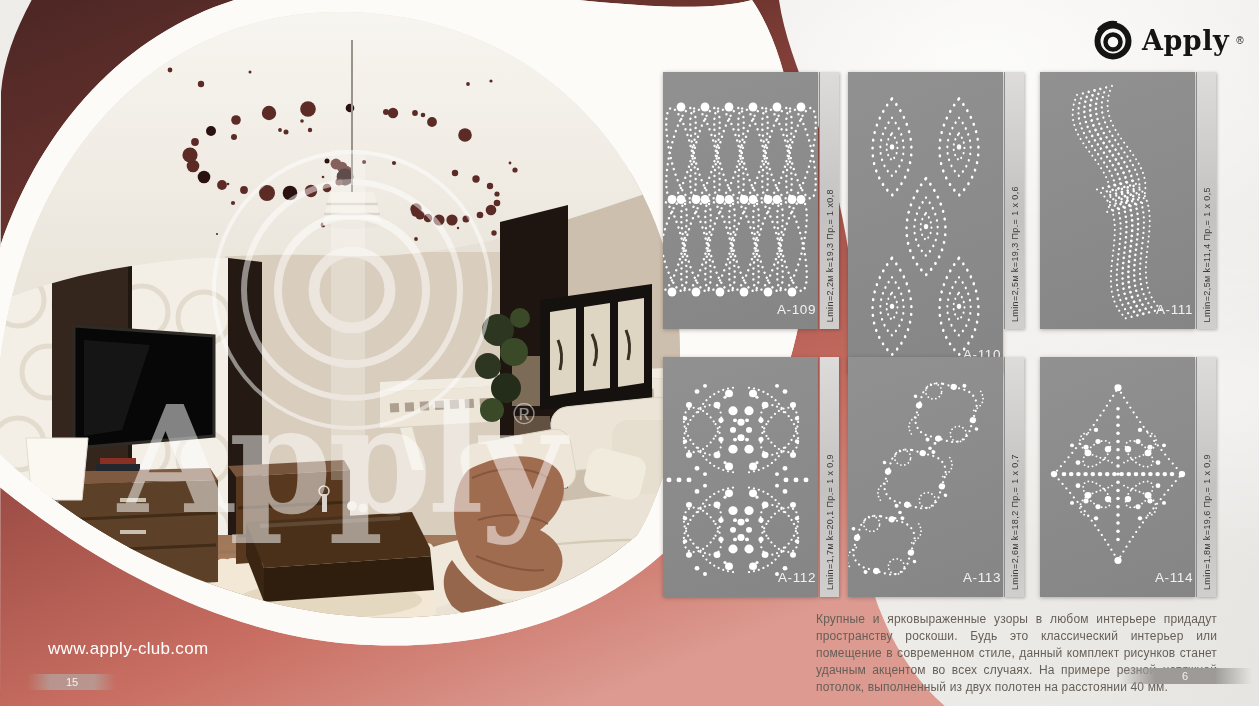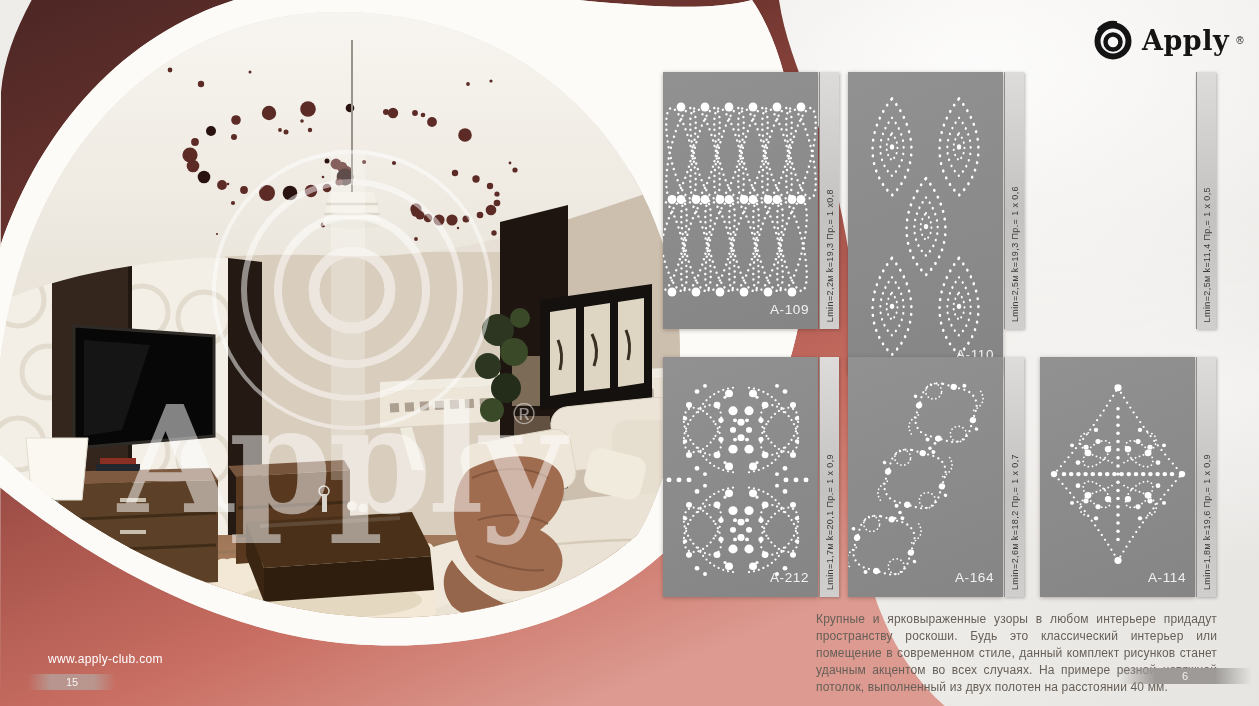--- a/index.html
+++ b/index.html
@@ -9,37 +9,37 @@
     background:
       radial-gradient(ellipse 900px 480px at 78% 10%, rgba(255,255,255,.8), rgba(255,255,255,0) 62%),
       radial-gradient(ellipse 700px 300px at 95% 55%, rgba(255,255,255,.5), rgba(255,255,255,0) 60%),
       linear-gradient(115deg,#efede9 0%,#e7e5e1 45%,#f1efec 62%,#e7e5e2 100%);}
   svg.scene{position:absolute;left:0;top:0;z-index:1;}
 
   
   .card{position:absolute;width:155px;background:linear-gradient(160deg,#919191,#858585);
         box-shadow:0 1px 4px rgba(60,40,35,.35);z-index:2;}
   .card svg{display:block;width:100%;height:100%;}
-  .card-id{position:absolute;right:9px;bottom:12px;font-size:13.5px;color:#f2f2f2;letter-spacing:.6px;}
+  .card-id{position:absolute;right:2px;bottom:12px;font-size:13.5px;color:#f2f2f2;letter-spacing:.6px;}
   .strip{position:absolute;width:19px;z-index:2;
          background:linear-gradient(180deg,#dddcda,#c3c2c0 55%,#d0cfcd);
          border-left:1px solid #8e8d8b;box-shadow:1px 1px 3px rgba(40,30,25,.3);
          display:flex;justify-content:center;align-items:flex-end;}
   .strip span{writing-mode:vertical-rl;transform:rotate(180deg);font-size:9px;color:#3d3b39;
               letter-spacing:.4px;padding:7px 0;white-space:nowrap;max-height:100%;overflow:hidden;}
 
   
   .logo{position:absolute;left:1091px;top:18px;display:flex;align-items:center;gap:7px;z-index:3;}
   .logo .brand{font-family:"DejaVu Serif",serif;font-weight:bold;font-size:27px;color:#161412;letter-spacing:.5px;}
   .logo sup{font-size:10px;color:#161412;vertical-align:top;}
 
   
   .desc{position:absolute;left:816px;top:611px;width:401px;z-index:2;
         font-size:12px;line-height:1.42;color:#665f57;text-align:justify;letter-spacing:.15px;}
-  .site{position:absolute;left:48px;top:639px;z-index:3;color:#ffffff;font-size:12px;letter-spacing:.3px;margin-top:13px;}
+  .site{position:absolute;left:48px;top:639px;z-index:3;color:#ffffff;font-size:17px;letter-spacing:.3px;}
   .pagebar{position:absolute;height:16px;z-index:3;display:flex;align-items:center;justify-content:center;font-size:11px;text-align:right;}
   .pagebar.left{left:28px;top:674px;width:88px;color:#f5f3f1;
         background:linear-gradient(90deg,rgba(180,175,170,0),rgba(178,172,167,.65) 25%,rgba(178,172,167,.65) 75%,rgba(180,175,170,0));}
   .pagebar.right{left:1118px;top:668px;width:134px;color:#f2f1ef;
         background:linear-gradient(90deg,rgba(150,148,146,0),#9d9a97 28%,#9d9a97 72%,rgba(150,148,146,0));}
 </style>
 </head>
 <body>
 
 <div class="stage">
@@ -416,20 +416,43 @@
         <path d="M111,170 C127.2,186.8 125.904,206 111,218 C96.096,206 94.8,186.8 111,170 Z" fill="none" stroke="#fff" stroke-width="2.2" stroke-linecap="round" stroke-dasharray="0.01 5.5"></path>
         <path d="M111,182.8 C118.56,190.64 117.9552,199.6 111,205.2 C104.0448,199.6 103.44,190.64 111,182.8 Z" fill="none" stroke="#fff" stroke-width="2" stroke-linecap="round" stroke-dasharray="0.01 4.5"></path>
         <circle cx="111.0" cy="194.0" r="2.2" fill="#fff"></circle>
       </svg>
     <div class="card-id">A-110</div>
   </div>
   <div class="strip" style="left:1004px;top:72px;height:257px">
     <span>Lmin=2,5м  k=19,3  Пр.= 1 х 0,6</span>
     </div>
 
+  <div class="card" style="left:1040px;top:72px;height:257px">
+    <svg class="pattern-svg" viewBox="0 0 155 250" preserveAspectRatio="none">
+        <g transform="rotate(-14 70 80)">
+          <path d="M52,16 C18,58 86,94 52,136" fill="none" stroke="#fff" stroke-width="2" stroke-linecap="round" stroke-dasharray="0.01 5"></path>
+          <path d="M58,16 C24,58 92,94 58,136" fill="none" stroke="#fff" stroke-width="2.25" stroke-linecap="round" stroke-dasharray="0.01 5"></path>
+          <path d="M64,16 C30,58 98,94 64,136" fill="none" stroke="#fff" stroke-width="2.5" stroke-linecap="round" stroke-dasharray="0.01 5"></path>
+          <path d="M70,16 C36,58 104,94 70,136" fill="none" stroke="#fff" stroke-width="2.75" stroke-linecap="round" stroke-dasharray="0.01 5"></path>
+          <path d="M76,16 C42,58 110,94 76,136" fill="none" stroke="#fff" stroke-width="2.5" stroke-linecap="round" stroke-dasharray="0.01 5"></path>
+          <path d="M82,16 C48,58 116,94 82,136" fill="none" stroke="#fff" stroke-width="2.25" stroke-linecap="round" stroke-dasharray="0.01 5"></path>
+          <path d="M88,16 C54,58 122,94 88,136" fill="none" stroke="#fff" stroke-width="2" stroke-linecap="round" stroke-dasharray="0.01 5"></path>
+        </g>
+        <g transform="rotate(-14 90 172)">
+          <path d="M72,108 C106,150 38,196 72,240" fill="none" stroke="#fff" stroke-width="2" stroke-linecap="round" stroke-dasharray="0.01 5"></path>
+          <path d="M78,108 C112,150 44,196 78,240" fill="none" stroke="#fff" stroke-width="2.25" stroke-linecap="round" stroke-dasharray="0.01 5"></path>
+          <path d="M84,108 C118,150 50,196 84,240" fill="none" stroke="#fff" stroke-width="2.5" stroke-linecap="round" stroke-dasharray="0.01 5"></path>
+          <path d="M90,108 C124,150 56,196 90,240" fill="none" stroke="#fff" stroke-width="2.75" stroke-linecap="round" stroke-dasharray="0.01 5"></path>
+          <path d="M96,108 C130,150 62,196 96,240" fill="none" stroke="#fff" stroke-width="2.5" stroke-linecap="round" stroke-dasharray="0.01 5"></path>
+          <path d="M102,108 C136,150 68,196 102,240" fill="none" stroke="#fff" stroke-width="2.25" stroke-linecap="round" stroke-dasharray="0.01 5"></path>
+          <path d="M108,108 C142,150 74,196 108,240" fill="none" stroke="#fff" stroke-width="2" stroke-linecap="round" stroke-dasharray="0.01 5"></path>
+        </g>
+      </svg>
+    <div class="card-id">A-111</div>
+  </div>
   <div class="strip" style="left:1196px;top:72px;height:257px">
     <span>Lmin=2,5м  k=11,4  Пр.= 1 х 0,5</span>
     </div>
 
   <div class="card" style="left:663px;top:357px;height:240px">
     <svg class="pattern-svg" viewBox="0 0 155 250" preserveAspectRatio="none">
         <g transform="translate(78,76)">
           <g transform="rotate(-30)">
             <ellipse cx="-34" cy="-18" rx="15" ry="27" fill="none" stroke="#fff" stroke-width="2.2" stroke-linecap="round" stroke-dasharray="0.01 5"></ellipse>
           </g>
@@ -565,21 +588,21 @@
           <circle cx="-8.0" cy="0.0" r="3" fill="#fff"></circle>
           <circle cx="8.0" cy="0.0" r="3" fill="#fff"></circle>
         </g>
         <circle cx="6.0" cy="128.0" r="2.5" fill="#fff"></circle>
         <circle cx="143.0" cy="128.0" r="2.5" fill="#fff"></circle>
         <circle cx="16.0" cy="128.0" r="2.5" fill="#fff"></circle>
         <circle cx="133.0" cy="128.0" r="2.5" fill="#fff"></circle>
         <circle cx="26.0" cy="128.0" r="2.5" fill="#fff"></circle>
         <circle cx="123.0" cy="128.0" r="2.5" fill="#fff"></circle>
       </svg>
-    <div class="card-id">A-212</div>
+    <div class="card-id">A-112</div>
   </div>
   <div class="strip" style="left:819px;top:357px;height:240px">
     <span>Lmin=1,7м  k=20,1  Пр.= 1 х 0,9</span>
     </div>
 
   <div class="card" style="left:848px;top:357px;height:240px">
     <svg class="pattern-svg" viewBox="0 0 155 250" preserveAspectRatio="none">
         <g transform="translate(98,58) rotate(16)">
           <rect x="-28" y="-28" width="56" height="56" rx="17" fill="none" stroke="#fff" stroke-width="2.3" stroke-linecap="round" stroke-dasharray="0.01 5.5"></rect>
           <circle cx="-18" cy="-18" r="8" fill="none" stroke="#fff" stroke-width="1.8" stroke-linecap="round" stroke-dasharray="0.01 4"></circle>
@@ -623,21 +646,21 @@
           <circle cx="10.0" cy="-32.0" r="2" fill="#fff"></circle>
           <circle cx="-10.0" cy="32.0" r="2" fill="#fff"></circle>
           <circle cx="34.0" cy="8.0" r="1.8" fill="#fff"></circle>
           <circle cx="-34.0" cy="-8.0" r="1.8" fill="#fff"></circle>
         </g>
         <circle cx="82.0" cy="95.0" r="1.8" fill="#fff"></circle>
         <circle cx="87.0" cy="90.0" r="1.4" fill="#fff"></circle>
         <circle cx="52.0" cy="162.0" r="1.8" fill="#fff"></circle>
         <circle cx="47.0" cy="168.0" r="1.4" fill="#fff"></circle>
       </svg>
-    <div class="card-id">A-164</div>
+    <div class="card-id">A-113</div>
   </div>
   <div class="strip" style="left:1004px;top:357px;height:240px">
     <span>Lmin=2,6м  k=18,2  Пр.= 1 х 0,7</span>
     </div>
 
   <div class="card" style="left:1040px;top:357px;height:240px">
     <svg class="pattern-svg" viewBox="0 0 155 250" preserveAspectRatio="none">
         <path d="M78,32 C96,64 118,94 142,122 C118,150 96,180 78,212 C60,180 38,150 14,122 C38,94 60,64 78,32 Z" fill="none" stroke="#fff" stroke-width="2.2" stroke-linecap="round" stroke-dasharray="0.01 6"></path>
         <circle cx="24.0" cy="122.0" r="2.3" fill="#fff"></circle>
         <circle cx="31.2" cy="122.0" r="2.3" fill="#fff"></circle>

